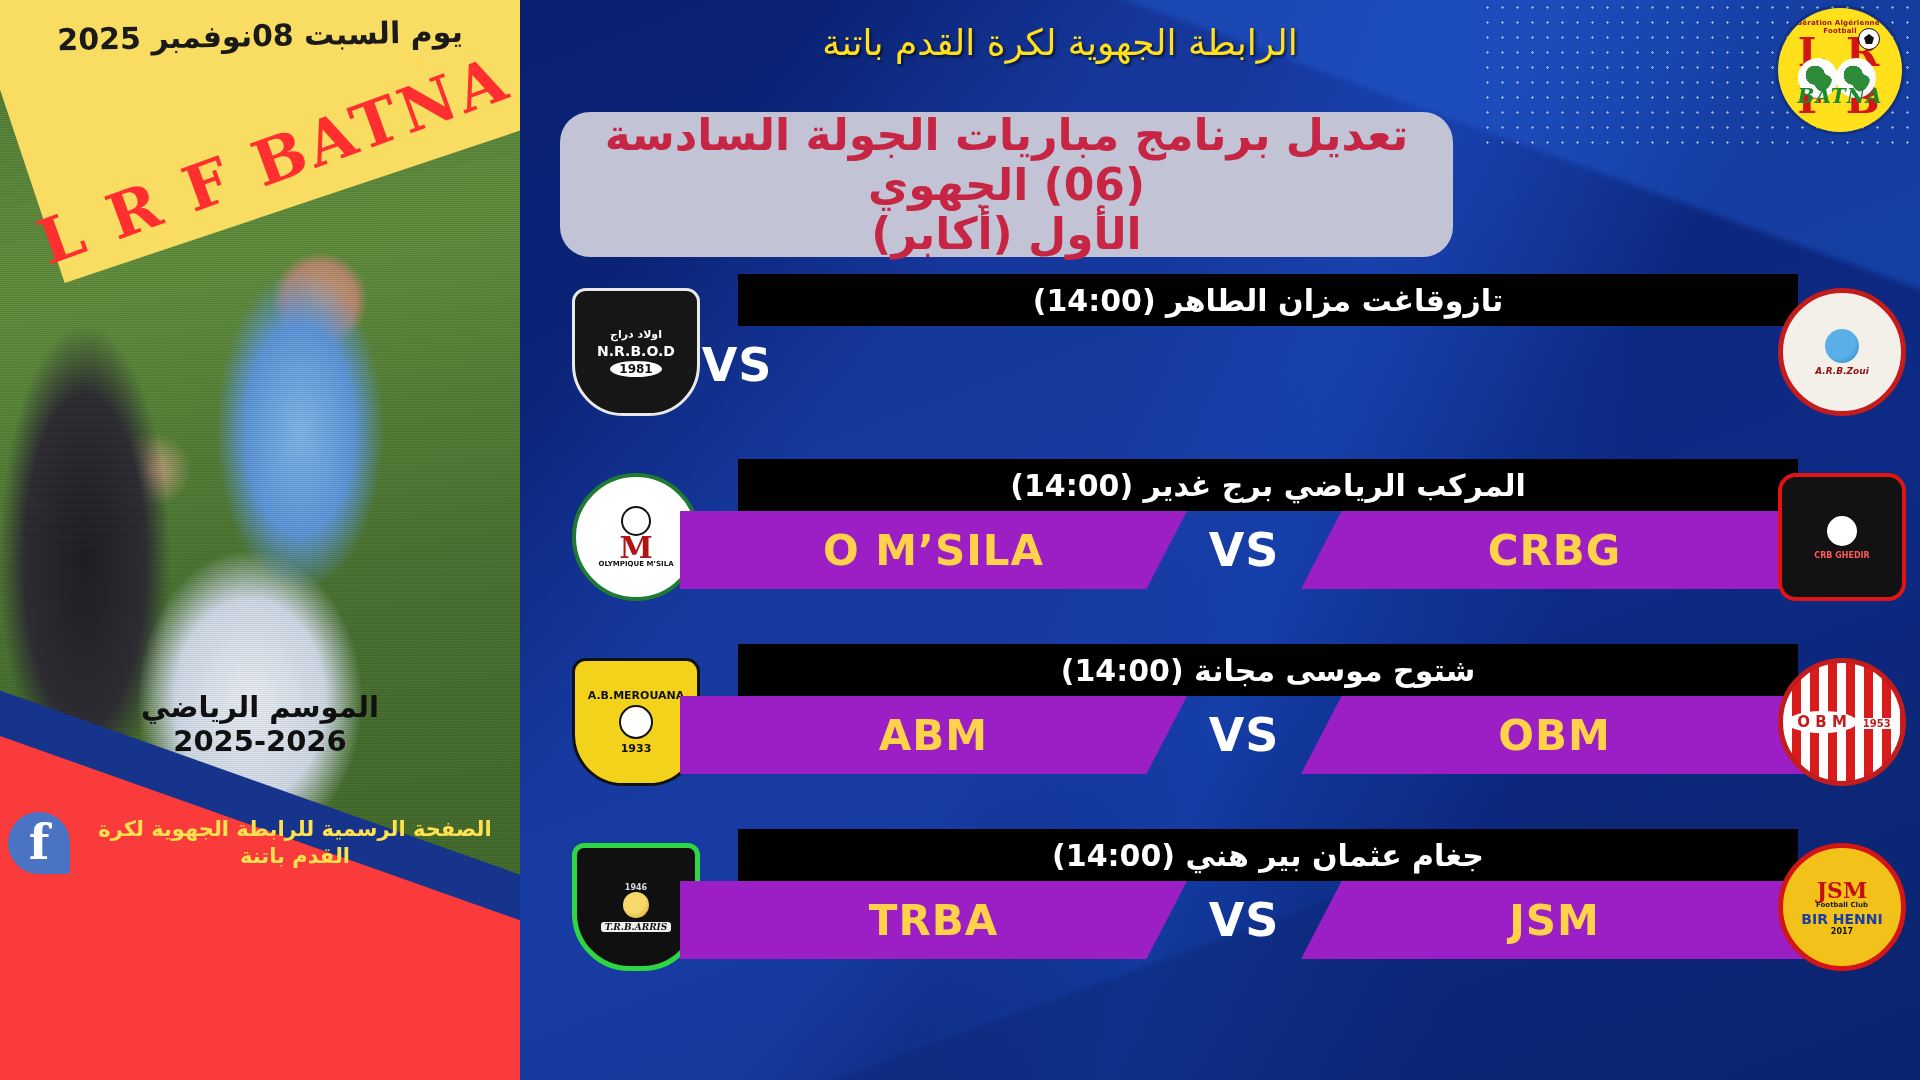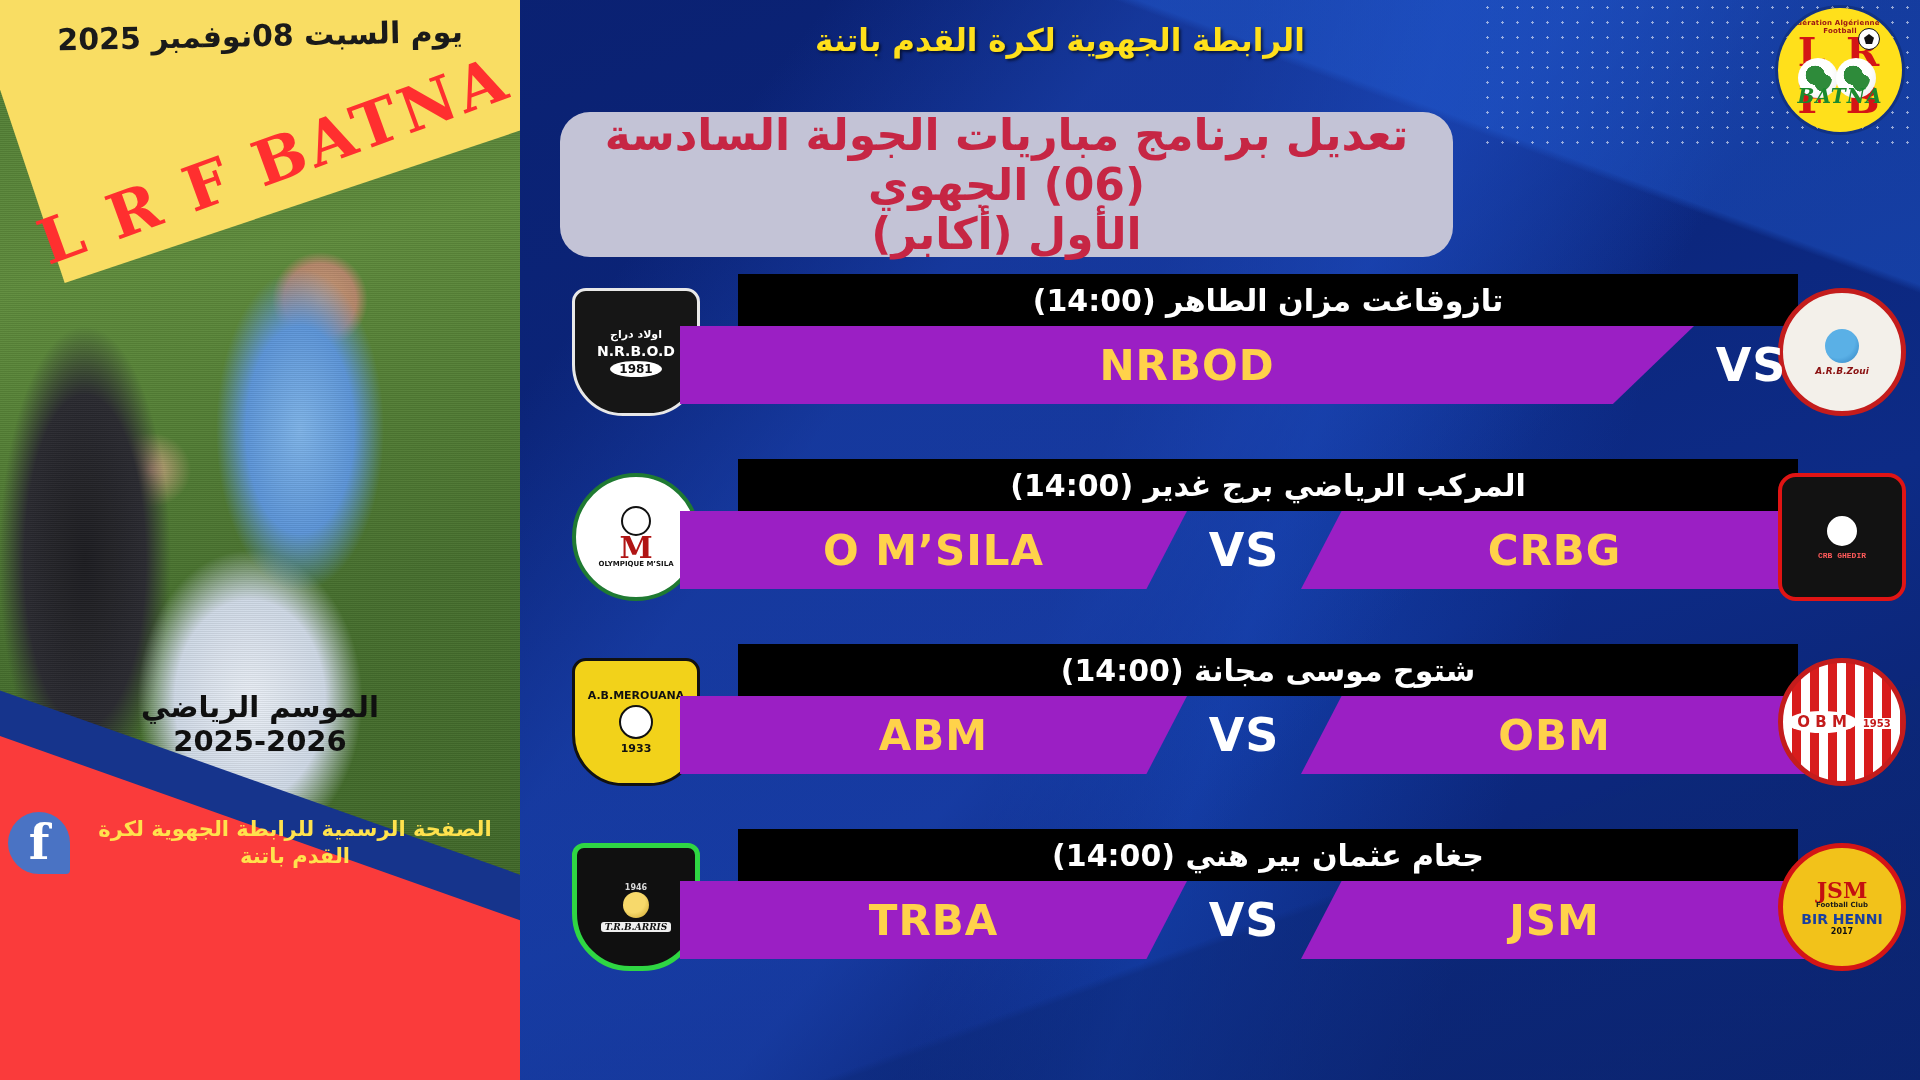--- a/index.html
+++ b/index.html
@@ -106,21 +106,21 @@
   .fb-icon span{
     position:absolute; left:0; right:0; top:50%; transform:translateY(-52%);
     text-align:center; color:#fff; font-size:48px; font-weight:bold;
     font-family:"DejaVu Serif","Liberation Serif",serif; line-height:1;
   }
 
   
   .header-title{
     position:absolute; right:400px; top:22px; width:920px;
     text-align:center; direction:rtl;
-    color:#ffe01b; font-weight:bold; font-size:31px;
+    color:#ffe01b; font-weight:normal; font-size:36px;
     text-shadow:2px 2px 3px rgba(0,0,0,.6);
   }
 
   
   .logo-badge{
     position:absolute; right:18px; top:8px; width:124px; height:124px;
     border-radius:50%; background:#ffe01b; overflow:hidden;
     box-shadow:0 0 0 3px rgba(0,0,0,.18);
   }
   .logo-fed{
@@ -224,21 +224,21 @@
 
   .c-omsila{ background:#fff; border-radius:50%; border:4px solid #1f7a32; color:#111;
              flex-direction:column; }
   .c-omsila .ball{ width:30px;height:30px;border-radius:50%;background:#fff;border:2px solid #111; }
   .c-omsila .m{ font-size:30px; color:#b01414; font-weight:bold; line-height:.8; font-family:"DejaVu Serif",serif; }
   .c-omsila .tx{ font-size:7px; }
 
   .c-crbg{ background:#121212; border-radius:18px; border:4px solid #e01414; color:#fff;
            flex-direction:column; }
   .c-crbg .ball{ width:34px;height:34px;border-radius:50%;background:#fff;border:2px solid #111; }
-  .c-crbg .tx{ font-size:8px; color:#ff5a5a; margin-top:3px;font-family:Liberation Mono, monospace; }
+  .c-crbg .tx{ font-size:8px; color:#ff5a5a; margin-top:3px; }
 
   .c-abm{ background:#f2d21a; border-radius:14px 14px 40% 40%; border:3px solid #111; color:#111;
           flex-direction:column; gap:3px; }
   .c-abm .ball{ width:34px;height:34px;border-radius:50%;background:#fff;border:2px solid #111; }
   .c-abm .tx{ font-size:11px; }
 
   .c-obm{ background:#fff; border-radius:50%; border:5px solid #c41c1c; color:#c41c1c;
           flex-direction:row;
           background-image:repeating-linear-gradient(90deg,#fff 0 9px,#d81c1c 9px 18px); }
   .c-obm .pill{ background:#fff; border-radius:50%; padding:2px 10px; font-size:15px; font-weight:bold; }
@@ -313,21 +313,20 @@
     <div class="match-row">
       <div class="crest left c-nrbod">
         <div class="ar">اولاد دراج</div>
         <div class="ab">N.R.B.O.D</div>
         <div class="yr">1981</div>
       </div>
       <div class="venue-bar">
         <div class="venue-text">تازوقاغت مزان الطاهر (14:00)</div>
       </div>
       <div class="teams">
-        <div class="team-chip home">NRBOD</div>
         <div class="vs-chip">VS</div>
       </div>
       <div class="crest right c-arbz">
         <div class="ball"></div>
         <div class="tx">A.R.B.Zoui</div>
       </div>
     </div>
 
     <div class="match-row">
       <div class="crest left c-omsila">

